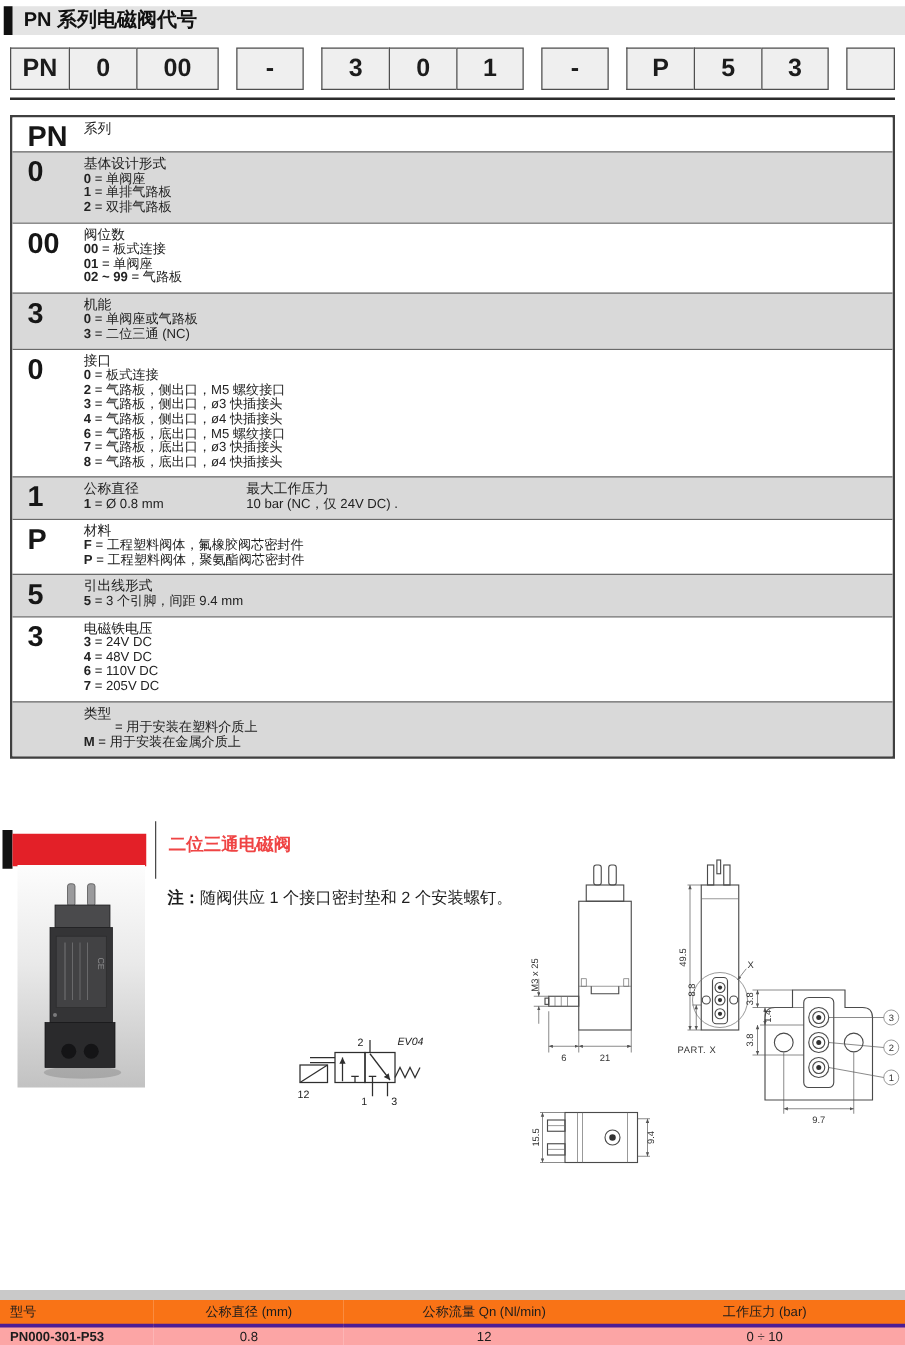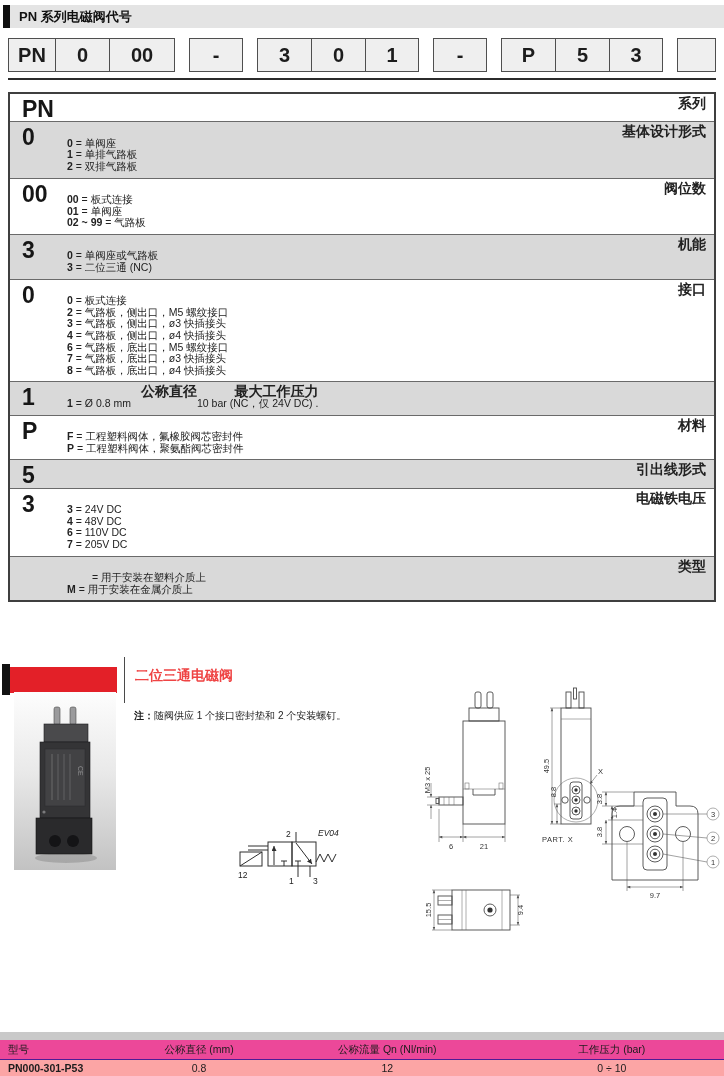--- a/index.html
+++ b/index.html
@@ -4,21 +4,21 @@
 <style>
   * { margin:0; padding:0; box-sizing:border-box; }
   html,body { background:#fff; }
   body { font-family:"Liberation Sans","DejaVu Sans",sans-serif; color:#1a1a1a; }
   #page { position:relative; width:724px; height:1076px; background:#fff; overflow:hidden; }
 
   
   #title-bar { position:absolute; left:3px; top:5px; width:721px; height:23px;
     background:#e4e4e4; display:flex; align-items:center; }
   .title-black { width:7px; height:23px; background:#101010; margin-right:9px; flex:none; }
-  .title-text { font-size:13px; font-weight:bold; color:#111; }
+  .title-text { font-size:16px; font-weight:bold; color:#111; }
 
   
   #code-strip { position:absolute; left:8px; top:38px; width:708px;
     display:flex; gap:14px; align-items:flex-start;
     border-bottom:2px solid #2b2b2b; padding-bottom:6px; }
   .code-group { display:flex; }
   .code-group.grow { flex:1; }
   .code-cell { width:54px; height:34px; background:#efefef; border:1px solid #4f4f4f;
     border-right:none; display:flex; align-items:center; justify-content:center;
     font-weight:bold; font-size:20px; color:#1c1c1c; }
@@ -29,32 +29,32 @@
 
   
   #code-table { position:absolute; left:8px; top:92px; width:708px;
     border:2px solid #3f3f3f; background:#fff; }
   .code-row { display:flex; background:#fff; }
   .code-row + .code-row { border-top:1px solid #6a6a6a; }
   .code-row.shaded { background:#d9d9d9; }
   .row-code { width:57px; flex:none; padding:3px 0 0 12px; font-size:23px;
     font-weight:bold; line-height:1.05; color:#161616; }
   .row-desc { flex:1; padding:4px 8px 5px 0; font-size:10.5px; line-height:11.6px; color:#222; }
-  .row-title { font-weight:bold; font-size:14px;text-align:right; }
+  .row-title { font-weight:normal; font-size:11px; }
   .opt-code { font-weight:bold; }
   .opt-empty { margin-left:25px; }
   .two-col { display:flex; }
   .two-col .col1 { width:130px; flex:none; }
 
   
   .sec-black { position:absolute; left:2px; top:664px; width:8px; height:31px; background:#121212; }
   .sec-red   { position:absolute; left:10px; top:667px; width:107px; height:26px; background:#e32028; }
   .sec-vline { position:absolute; left:124px; top:657px; width:1px; height:46px; background:#4a4a4a; }
   .sec-heading { position:absolute; left:135px; top:667px; font-size:14px; font-weight:bold; color:#ef4444; }
-  .sec-note { position:absolute; left:134px; top:709px; font-size:10px; color:#1d1d1d; }
+  .sec-note { position:absolute; left:134px; top:709px; font-size:13px; color:#1d1d1d; }
   .sec-note b { font-weight:bold; }
 
   
   #photo { position:absolute; left:14px; top:692px; width:102px; height:178px;
     background:linear-gradient(180deg,#fdfdfd 0%,#e9e9e9 45%,#c2c2c2 100%); }
 
   
   svg text { font-family:"Liberation Sans","DejaVu Sans",sans-serif; }
   .dwg-line { stroke:#4a4a4a; stroke-width:0.9; fill:none; }
   .dwg-thin { stroke:#6a6a6a; stroke-width:0.55; fill:none; }
@@ -63,22 +63,22 @@
   .sym-line { stroke:#2e2e2e; stroke-width:1; fill:none; }
   .sym-txt  { font-size:8.5px; fill:#222; }
 
   #symbol-svg   { position:absolute; left:226px; top:824px; }
   #drawings-svg { position:absolute; left:424px; top:684px; }
 
   
   #spec { position:absolute; left:0; top:1032px; width:724px; }
   .spec-band { height:8px; background:#c9c9c9; }
   #spec table { width:100%; border-collapse:collapse; font-size:10.5px; color:#1c1c1c; }
-  #spec thead th { font-weight:normal; padding:3px 8px 2px 8px; border-bottom:1px solid #4c1d95;
-    text-align:center; background:#ec4899; }
+  #spec thead th { font-weight:normal; padding:3px 8px 2px 8px; border-bottom:3px solid #4c1d95;
+    text-align:center; background:#f97316; }
   #spec thead th:first-child { text-align:left; }
   #spec tbody td { padding:2px 8px; background:#fca5a5; border-bottom:2px solid #555;
     text-align:center; }
   #spec tbody td:first-child { text-align:left; font-weight:bold; }
 </style>
 </head>
 <body>
 
 <div id="page">
 
@@ -193,20 +193,21 @@
             <div><span class="opt-code">F</span> = 工程塑料阀体，氟橡胶阀芯密封件</div>
             <div><span class="opt-code">P</span> = 工程塑料阀体，聚氨酯阀芯密封件</div>
           </div>
         </div>
       </div>
       <div class="code-row shaded">
         <div class="row-code">5</div>
         <div class="row-desc">
           <div>
             <div class="row-title">引出线形式</div>
+            <div><span class="opt-code">5</span> = 3 个引脚，间距 9.4 mm</div>
           </div>
         </div>
       </div>
       <div class="code-row">
         <div class="row-code">3</div>
         <div class="row-desc">
           <div>
             <div class="row-title">电磁铁电压</div>
             <div><span class="opt-code">3</span> = 24V DC</div>
             <div><span class="opt-code">4</span> = 48V DC</div>

